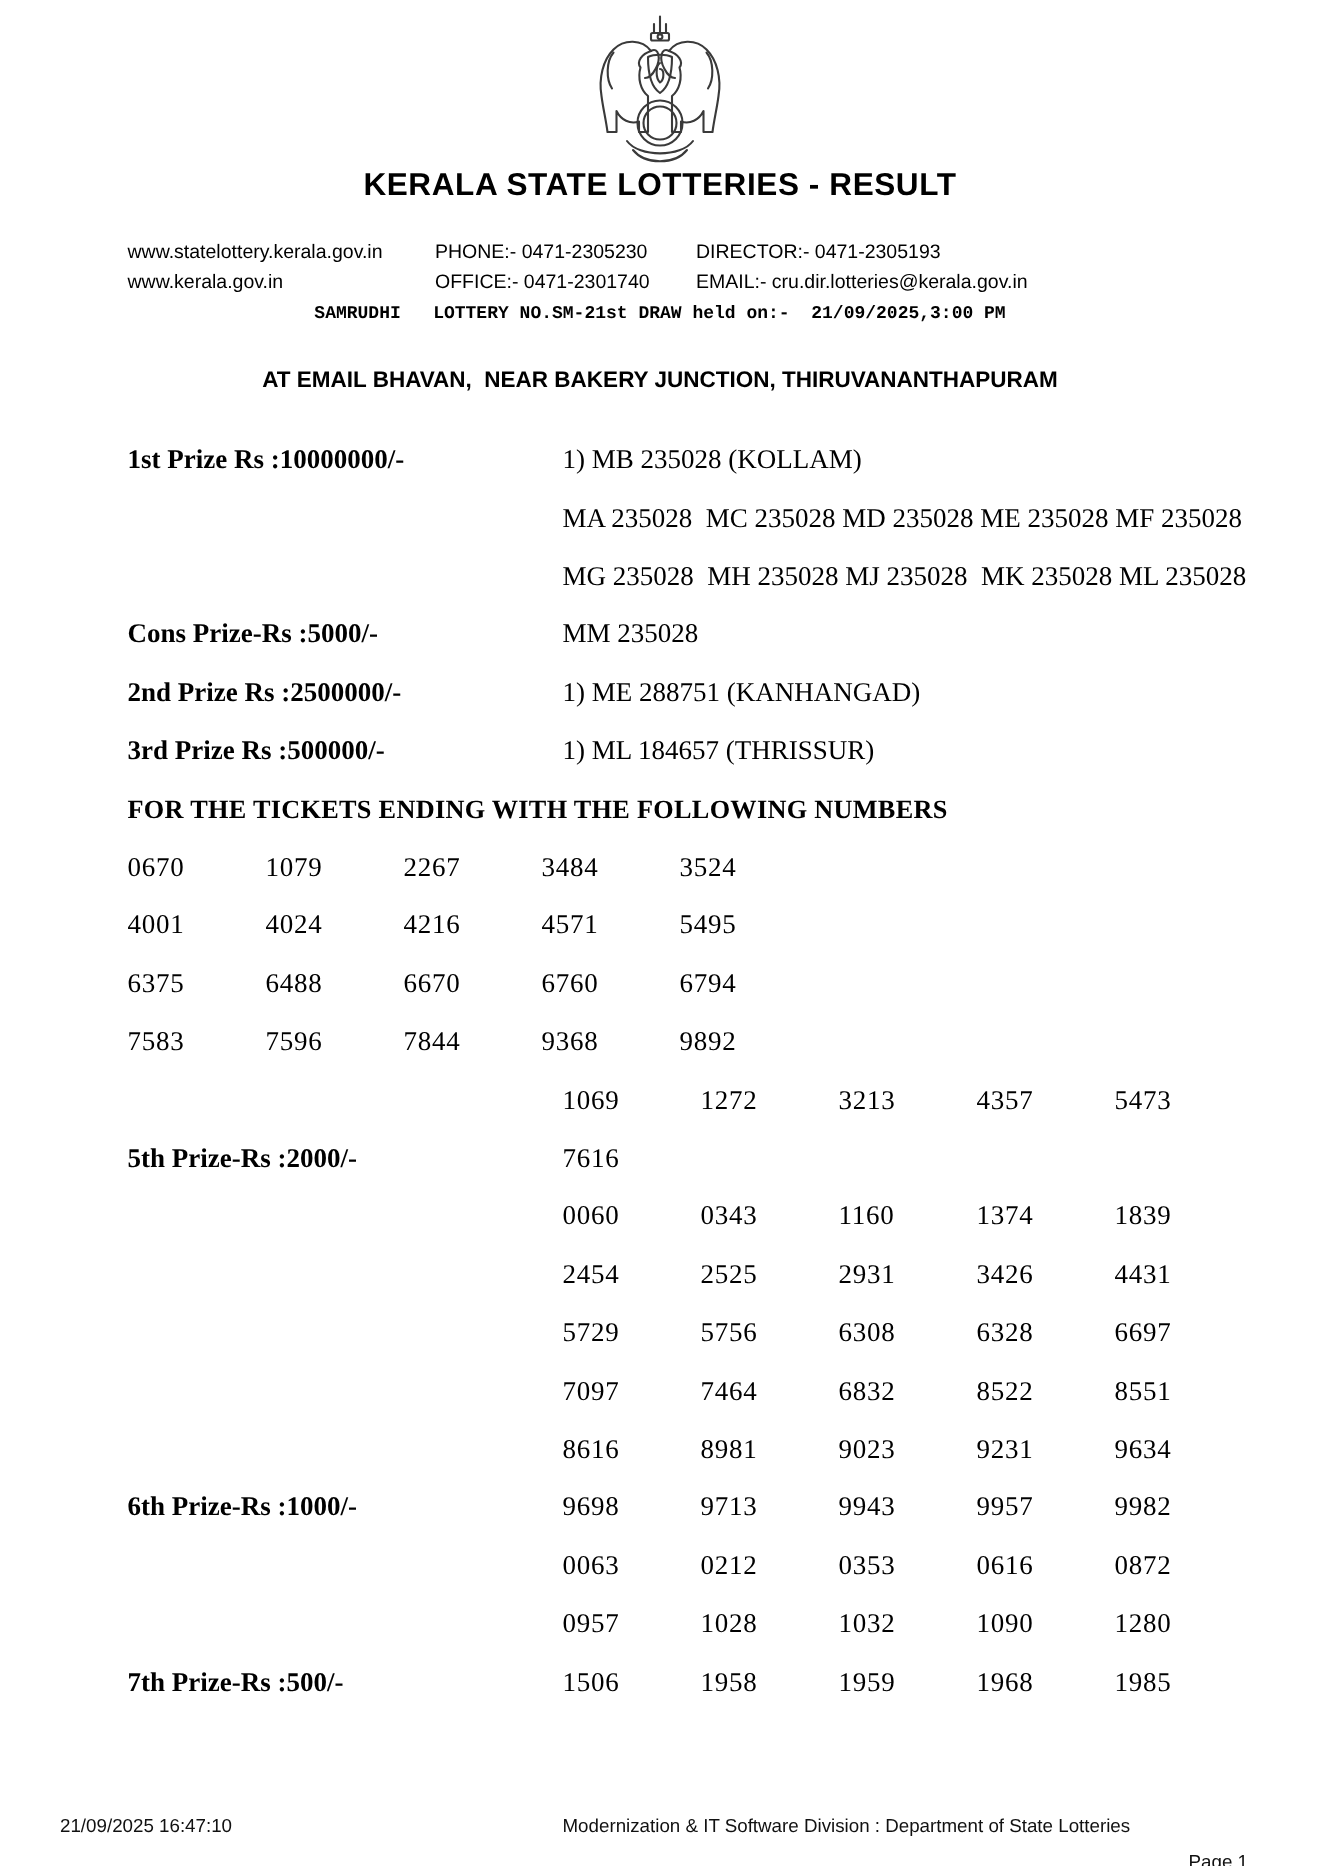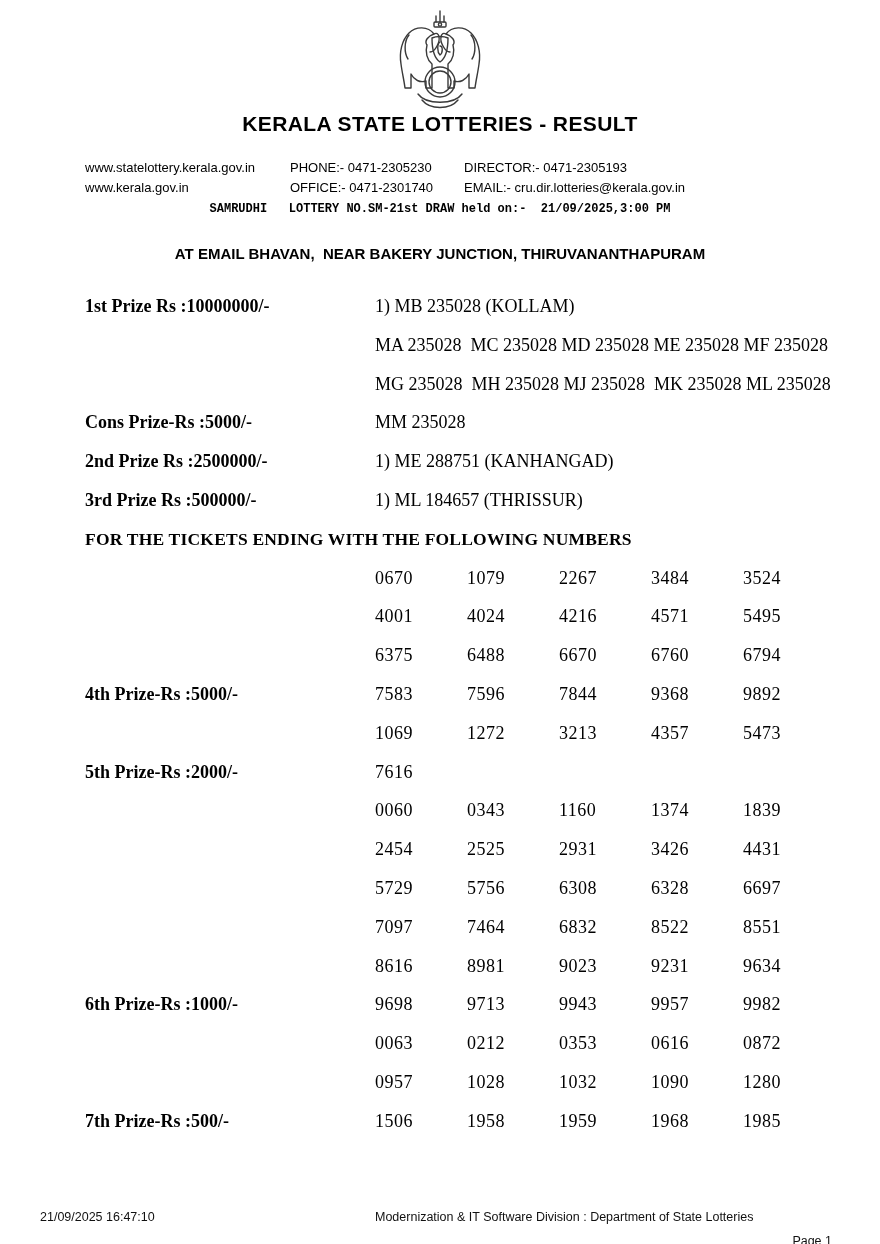--- a/index.html
+++ b/index.html
@@ -136,21 +136,20 @@
         <div class="prize-row">
           <div class="prize-label">3rd Prize Rs :500000/-</div>
           <div class="prize-body">
             <div class="prize-line">1) ML 184657 (THRISSUR)</div>
           </div>
         </div>
       </div>
     <div class="section-heading">FOR THE TICKETS ENDING WITH THE FOLLOWING NUMBERS</div>
     <div id="ending-prizes">
         <div class="prize-row">
-          <div class="prize-label">4th Prize-Rs :5000/-</div>
           <div class="numbers-grid">
             <span class="num-cell">0670</span>
             <span class="num-cell">1079</span>
             <span class="num-cell">2267</span>
             <span class="num-cell">3484</span>
             <span class="num-cell">3524</span>
             <span class="num-cell">4001</span>
             <span class="num-cell">4024</span>
             <span class="num-cell">4216</span>
             <span class="num-cell">4571</span>

